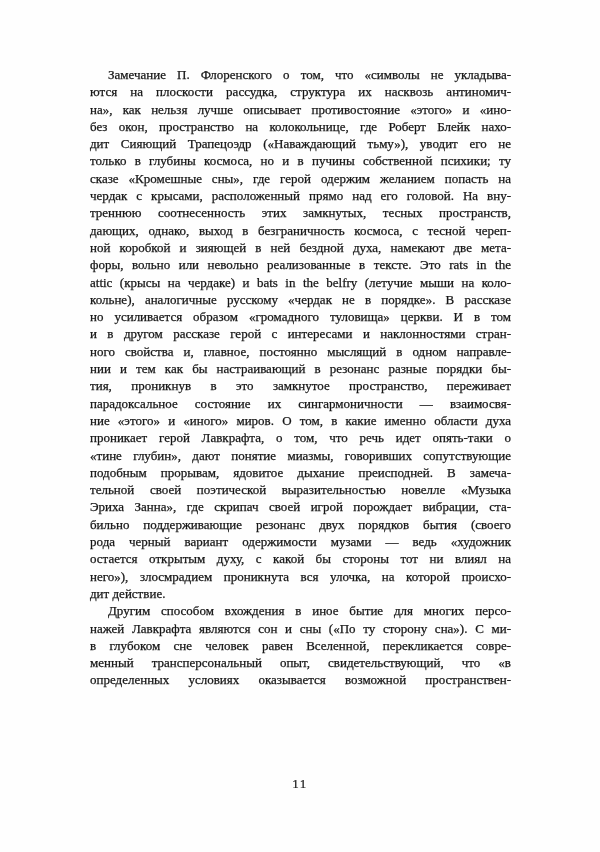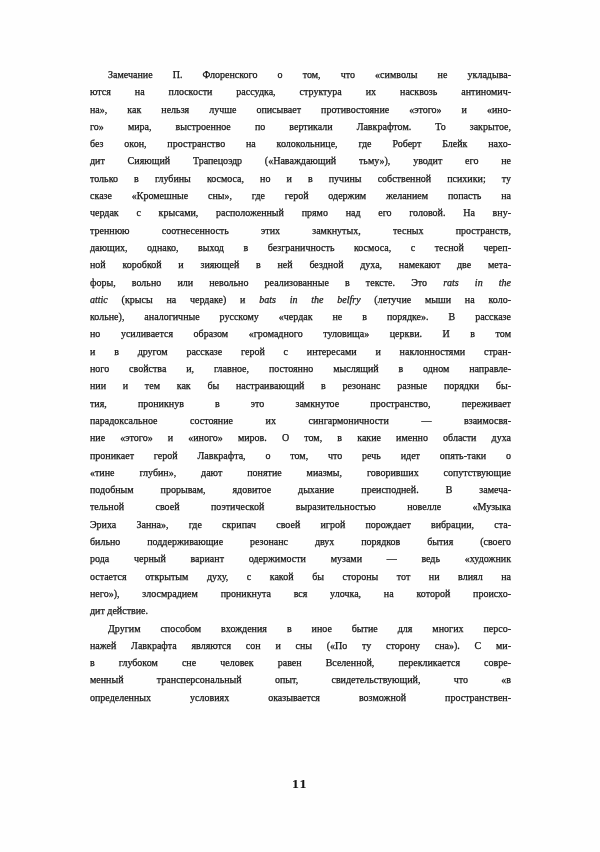--- a/index.html
+++ b/index.html
@@ -16,57 +16,55 @@
     font-family: "Liberation Serif", "DejaVu Serif", serif;
     color: #161616;
   }
   .text-block {
     position: absolute;
     left: 90px;
     top: 66px;
     width: 421px;
   }
   .line {
-    font-size: 10px;
+    font-size: 13px;
     line-height: 17.3px;
     text-align: justify;
     text-align-last: justify;
     white-space: normal;
     -webkit-text-stroke: 0.25px #161616;
   }
   .line.indent {
     text-indent: 18px;
   }
   .line.para-end {
     text-align-last: left;
   }
   .italic {
-    font-style: italic;
   }
   .page-number {
     position: absolute;
     left: 0;
     top: 776px;
     width: 600px;
     text-align: center;
     font-size: 13px;
-    font-weight: bold;
+    font-weight: normal;
     letter-spacing: 1.5px;
     -webkit-text-stroke: 0.2px #161616;
   }
 </style>
 </head>
 <body>
 
 <div class="screen">
   <div class="text-block">
       <div class="line indent"><span>Замечание П. Флоренского о том, что «символы не укладыва-</span></div>
       <div class="line"><span>ются на плоскости рассудка, структура их насквозь антиномич-</span></div>
       <div class="line"><span>на», как нельзя лучше описывает противостояние «этого» и «ино-</span></div>
-      <div class="line"><span>го» мира, выстроенное по вертикали Лавкрафтом. То закрытое,</span></div>
       <div class="line"><span>без окон, пространство на колокольнице, где Роберт Блейк нахо-</span></div>
       <div class="line"><span>дит Сияющий Трапецоэдр («Наваждающий тьму»), уводит его не</span></div>
       <div class="line"><span>только в глубины космоса, но и в пучины собственной психики; ту</span></div>
       <div class="line"><span>сказе «Кромешные сны», где герой одержим желанием попасть на</span></div>
       <div class="line"><span>чердак с крысами, расположенный прямо над его головой. На вну-</span></div>
       <div class="line"><span>треннюю соотнесенность этих замкнутых, тесных пространств,</span></div>
       <div class="line"><span>дающих, однако, выход в безграничность космоса, с тесной череп-</span></div>
       <div class="line"><span>ной коробкой и зияющей в ней бездной духа, намекают две мета-</span></div>
       <div class="line"><span>форы, вольно или невольно реализованные в тексте. Это </span><span class="italic">rats in the</span></div>
       <div class="line"><span class="italic">attic</span><span> (крысы на чердаке) и </span><span class="italic">bats in the belfry</span><span> (летучие мыши на коло-</span></div>

